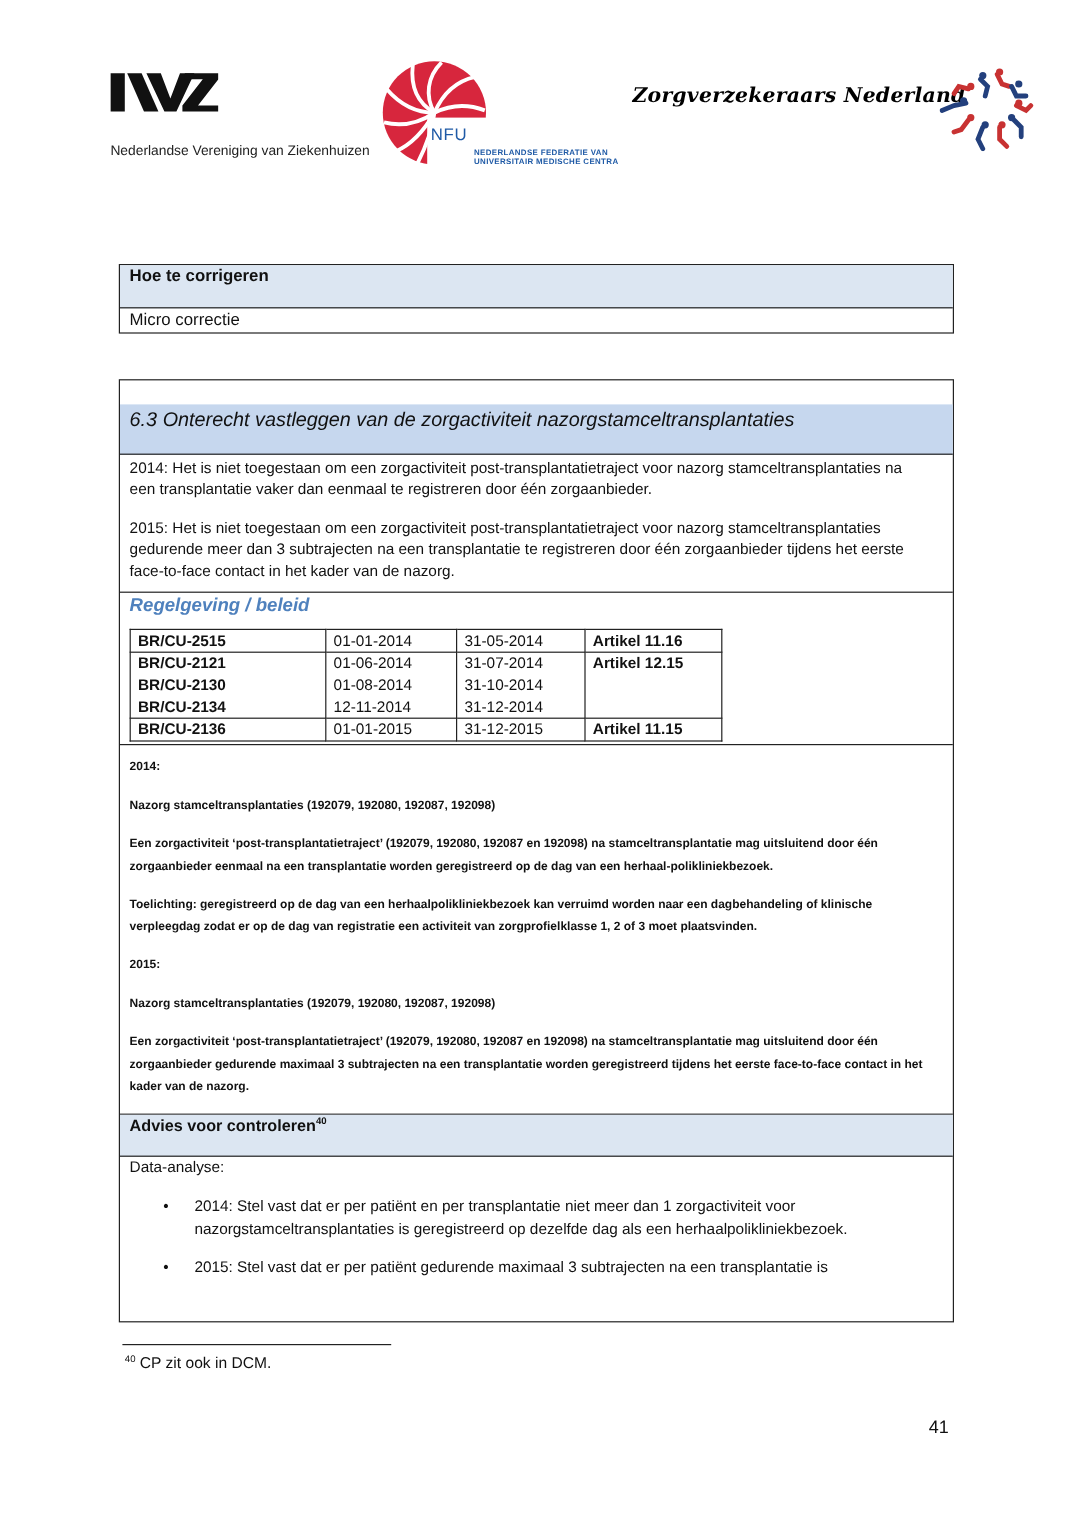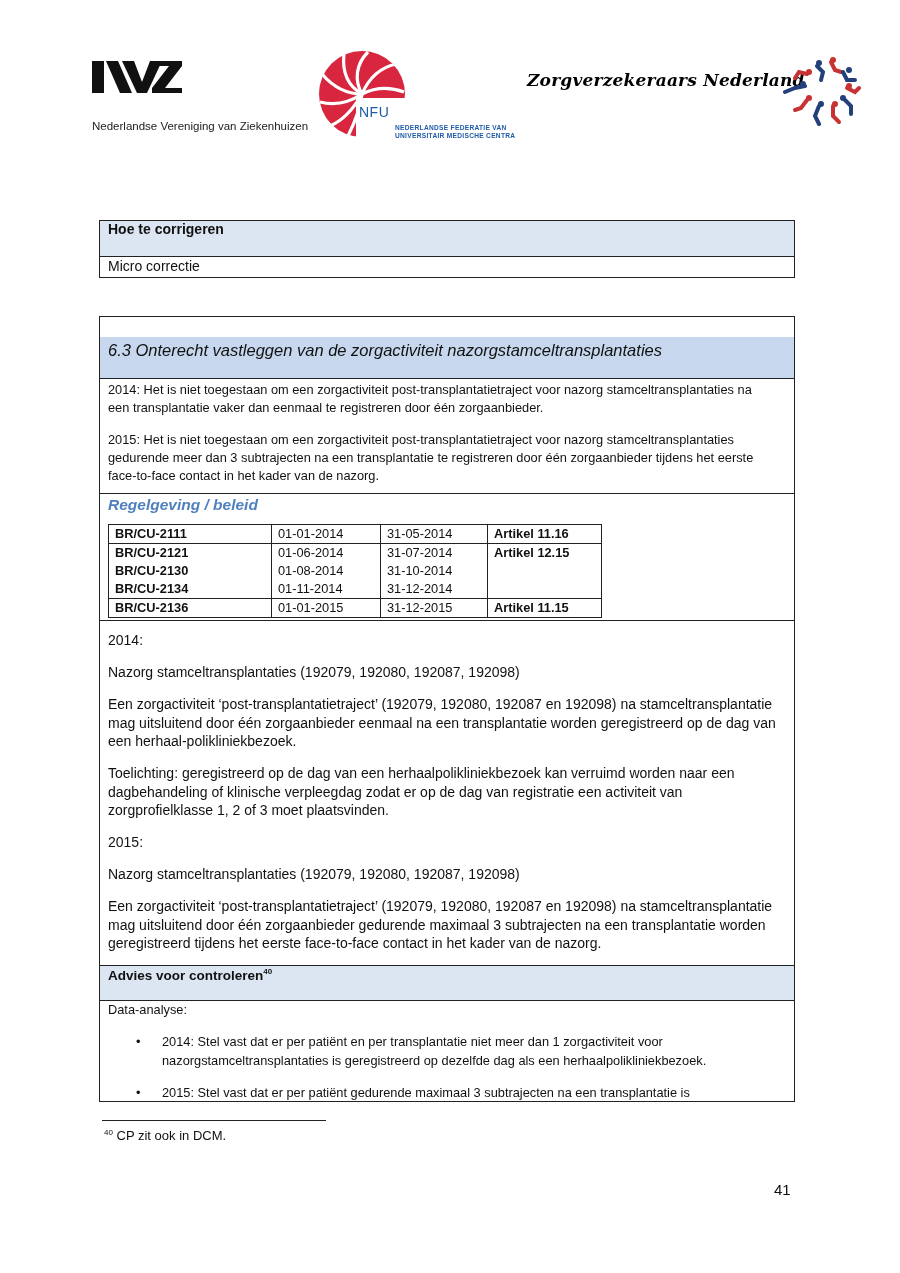--- a/index.html
+++ b/index.html
@@ -35,21 +35,21 @@
   .intro p { margin: 0 16px 14px 0; }
   .intro p:last-child { margin-bottom: 0; }
   .regel { padding: 0 8px 2px 8px; border-bottom: 1.5px solid #222; }
   .regel-title { color: #4f81bd; font-style: italic; font-weight: bold; font-size: 15.5px; height: 30px; line-height: 22px; }
   table.br { border-collapse: collapse; width: 494px; font-size: 12.8px; }
   table.br td { border: 1.5px solid #222; padding: 0 6px; vertical-align: top; line-height: 18px; }
   table.br td.c1 { width: 150px; font-weight: bold; }
   table.br td.c2 { width: 96px; }
   table.br td.c3 { width: 94px; }
   table.br td.c4 { font-weight: bold; }
-  .body { padding: 10px 8px 8px 8px; font-size: 14px; line-height: 18.5px; border-bottom: 1.5px solid #222; }
+  .body { padding: 10px 8px 8px 8px; font-size: 10px; line-height: 18.5px; border-bottom: 1.5px solid #222; font-weight: bold; }
   .body p { margin: 0 0 13.5px 0; }
   .body p:last-child { margin-bottom: 4px; }
   .advies-hdr { height: 35px; padding: 1px 8px; box-sizing: border-box; font-weight: bold; font-size: 13.5px; background: #dce6f2; border-bottom: 1.5px solid #222; }
   .advies-hdr sup { font-size: 8px; font-weight: bold; }
   .advies-body { padding: 0 8px; font-size: 12.8px; line-height: 18.5px; }
   .advies-body p { margin: 0 0 14px 0; }
   .advies-body ul { margin: 0; padding-left: 54px; }
   .advies-body li { margin-bottom: 14px; list-style: none; position: relative; }
   .advies-body li .bullet { position: absolute; left: -26px; top: 0; }
 
@@ -135,35 +135,35 @@
   <div class="intro">
     <p>2014: Het is niet toegestaan om een zorgactiviteit post-transplantatietraject voor nazorg stamceltransplantaties na een transplantatie vaker dan eenmaal te registreren door één zorgaanbieder.</p>
     <p>2015: Het is niet toegestaan om een zorgactiviteit post-transplantatietraject voor nazorg stamceltransplantaties gedurende meer dan 3 subtrajecten na een transplantatie te registreren door één zorgaanbieder tijdens het eerste face-to-face contact in het kader van de nazorg.</p>
   </div>
 
   <div class="regel">
     <div class="regel-title">Regelgeving / beleid</div>
     <table class="br">
       <tbody>
           <tr>
-        <td class="c1">BR/CU-2111</td>
+        <td class="c1">BR/CU-2515</td>
         <td class="c2">01-01-2014</td>
         <td class="c3">31-05-2014</td>
         <td class="c4">Artikel 11.16</td>
       </tr>
       <tr>
         <td class="c1">
           <div>BR/CU-2121</div>
           <div>BR/CU-2130</div>
           <div>BR/CU-2134</div>
         </td>
         <td class="c2">
           <div>01-06-2014</div>
           <div>01-08-2014</div>
-          <div>01-11-2014</div>
+          <div>12-11-2014</div>
         </td>
         <td class="c3">
           <div>31-07-2014</div>
           <div>31-10-2014</div>
           <div>31-12-2014</div>
         </td>
         <td class="c4">Artikel 12.15</td>
       </tr>
       <tr>
         <td class="c1">BR/CU-2136</td>

